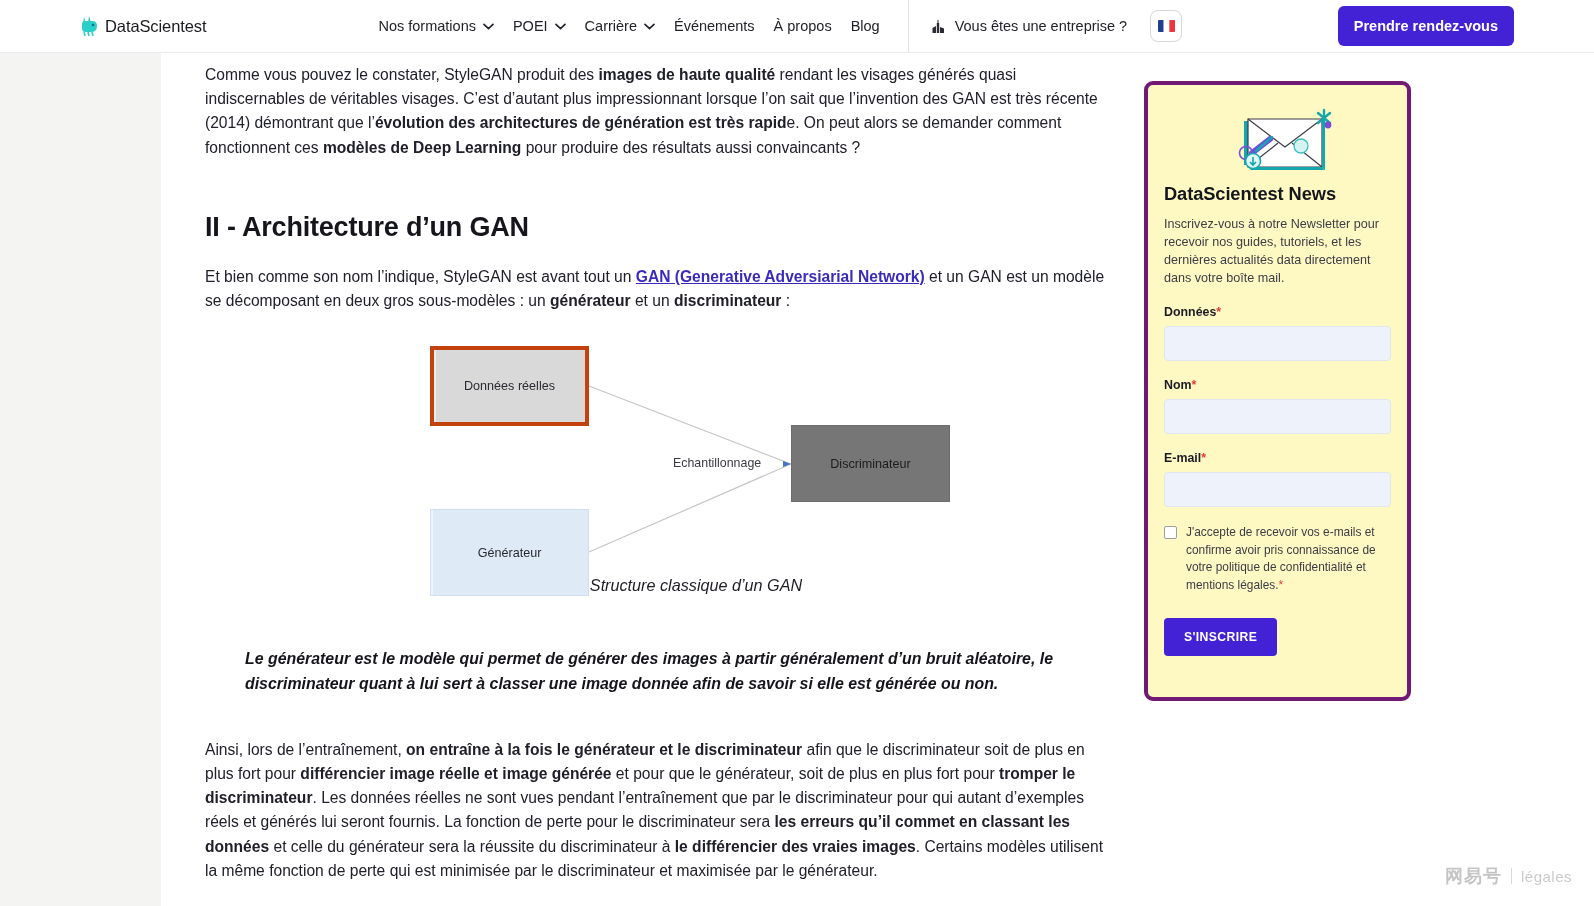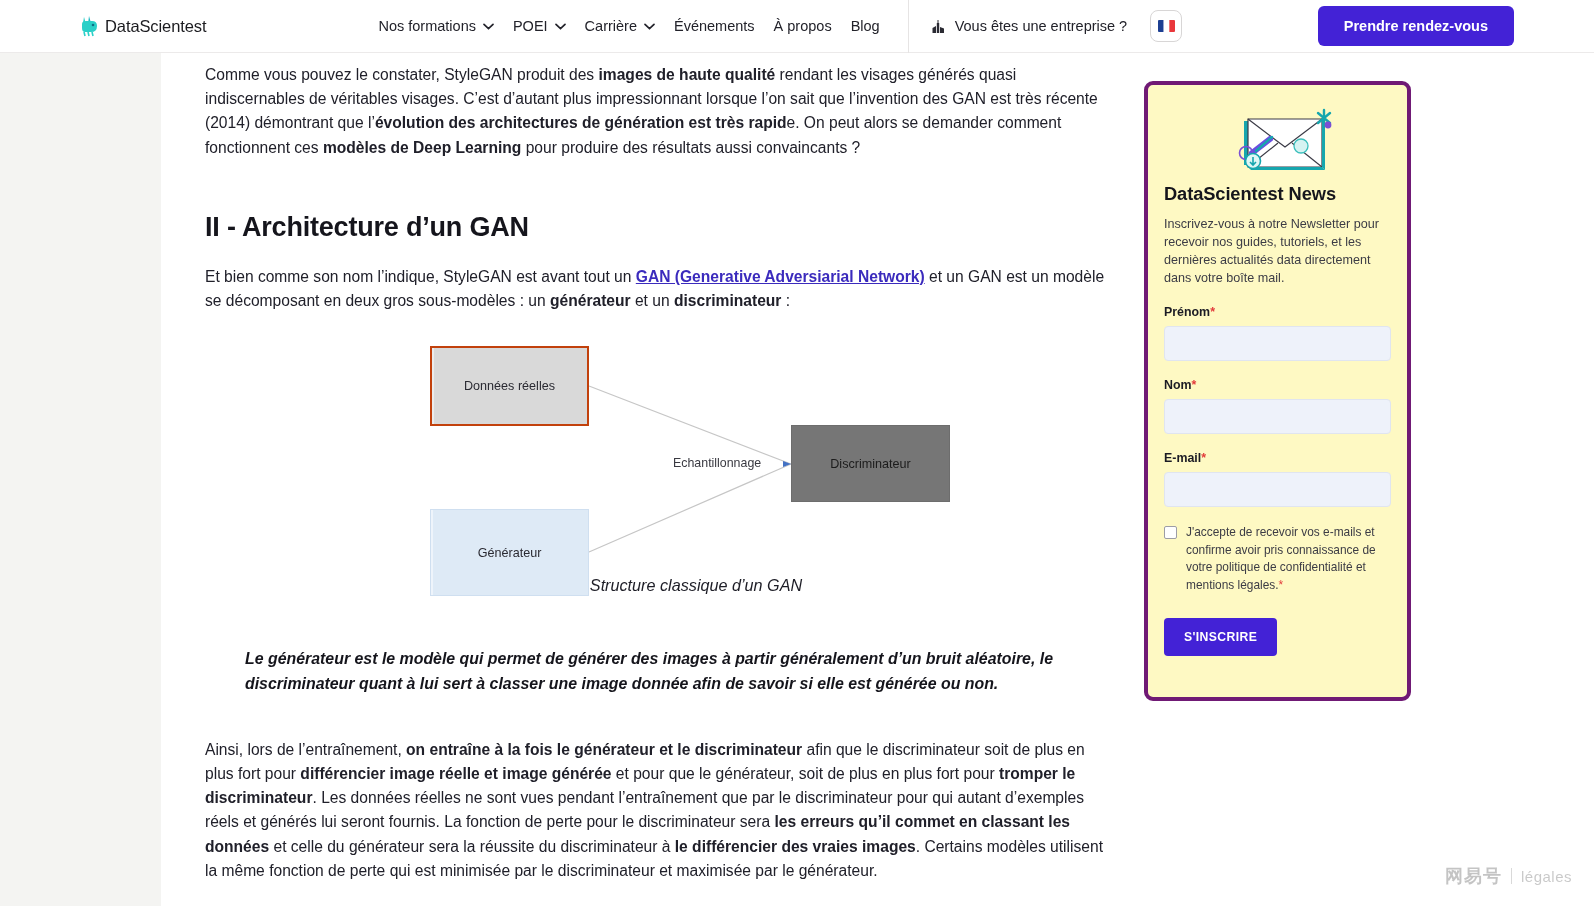--- a/index.html
+++ b/index.html
@@ -57,21 +57,21 @@
     width: 32px; height: 32px;
     border: 1px solid #d8d6d6; border-radius: 8px;
     display: flex; align-items: center; justify-content: center;
     cursor: pointer; background: #fff;
   }
   .flag { width: 17px; height: 12px; display: block; border-radius: 1px; }
   .cta-button {
     margin-left: auto; margin-right: 80px;
     background: #4322d6; color: #ffffff;
     font-size: 14.5px; font-weight: 700;
-    padding: 12px 26px; border: none; border-radius: 6px;
+    padding: 12px 16px; border: none; border-radius: 6px;
     cursor: pointer; white-space: nowrap;
     font-family: "Liberation Sans", sans-serif;
   }
 
   
   .page {
     position: absolute; top: 53px; left: 0;
     width: 1594px; height: 853px;
     background: #f4f4f2;
   }
@@ -114,21 +114,21 @@
     text-align: center;
     font-size: 16.2px; font-style: italic; color: #1d1d26;
   }
   .dbox {
     position: absolute;
     display: flex; align-items: center; justify-content: center;
     font-size: 12.6px; color: #2a2a32;
   }
   .dbox.real {
     left: 185px; top: 9px; width: 159px; height: 80px;
-    background: #d9d9d9; border: 2px solid #c2410c;
+    background: #d9d9d9; border: 4px solid #c2410c;
     box-shadow: inset 2px 0 0 #ececec;
   }
   .dbox.gen {
     left: 185px; top: 172px; width: 159px; height: 87px;
     background: #deeaf6; border: 1px solid #cfdff0;
     box-shadow: inset 2px 0 0 #eef4fb;
   }
   .dbox.disc {
     left: 546px; top: 88px; width: 159px; height: 77px;
     background: #767676; border: 1px solid #6d6d6d; color: #1c1c1c;
@@ -353,21 +353,21 @@
           <circle cx="79" cy="41" r="7" fill="#d6f3f2" stroke="#3bbfbc" stroke-width="1.3"></circle>
           <path d="M96 8 L108 18 M108 8 L96 18" stroke="#16a6ae" stroke-width="2.4" stroke-linecap="round"></path>
           <path d="M102 5 L102 21" stroke="#16a6ae" stroke-width="2.4" stroke-linecap="round"></path>
           <circle cx="106" cy="20" r="3.4" fill="#7a4fd4"></circle>
         </svg>
       </span>
 
       <div class="nl-title">DataScientest News</div>
       <div class="nl-desc">Inscrivez-vous à notre Newsletter pour recevoir nos guides, tutoriels, et les dernières actualités data directement dans votre boîte mail.</div>
 
-      <div class="nl-label"><span>Prénom</span><span class="req">*</span></div>
+      <div class="nl-label"><span>Données</span><span class="req">*</span></div>
       <input class="nl-input" type="text" placeholder="" style="">
 
       <div class="nl-label"><span>Nom</span><span class="req">*</span></div>
       <input class="nl-input" type="text" placeholder="" style="">
 
       <div class="nl-label"><span>E-mail</span><span class="req">*</span></div>
       <input class="nl-input" type="text" placeholder="" style="">
 
       <div class="nl-consent">
         <div class="nl-check"></div>

